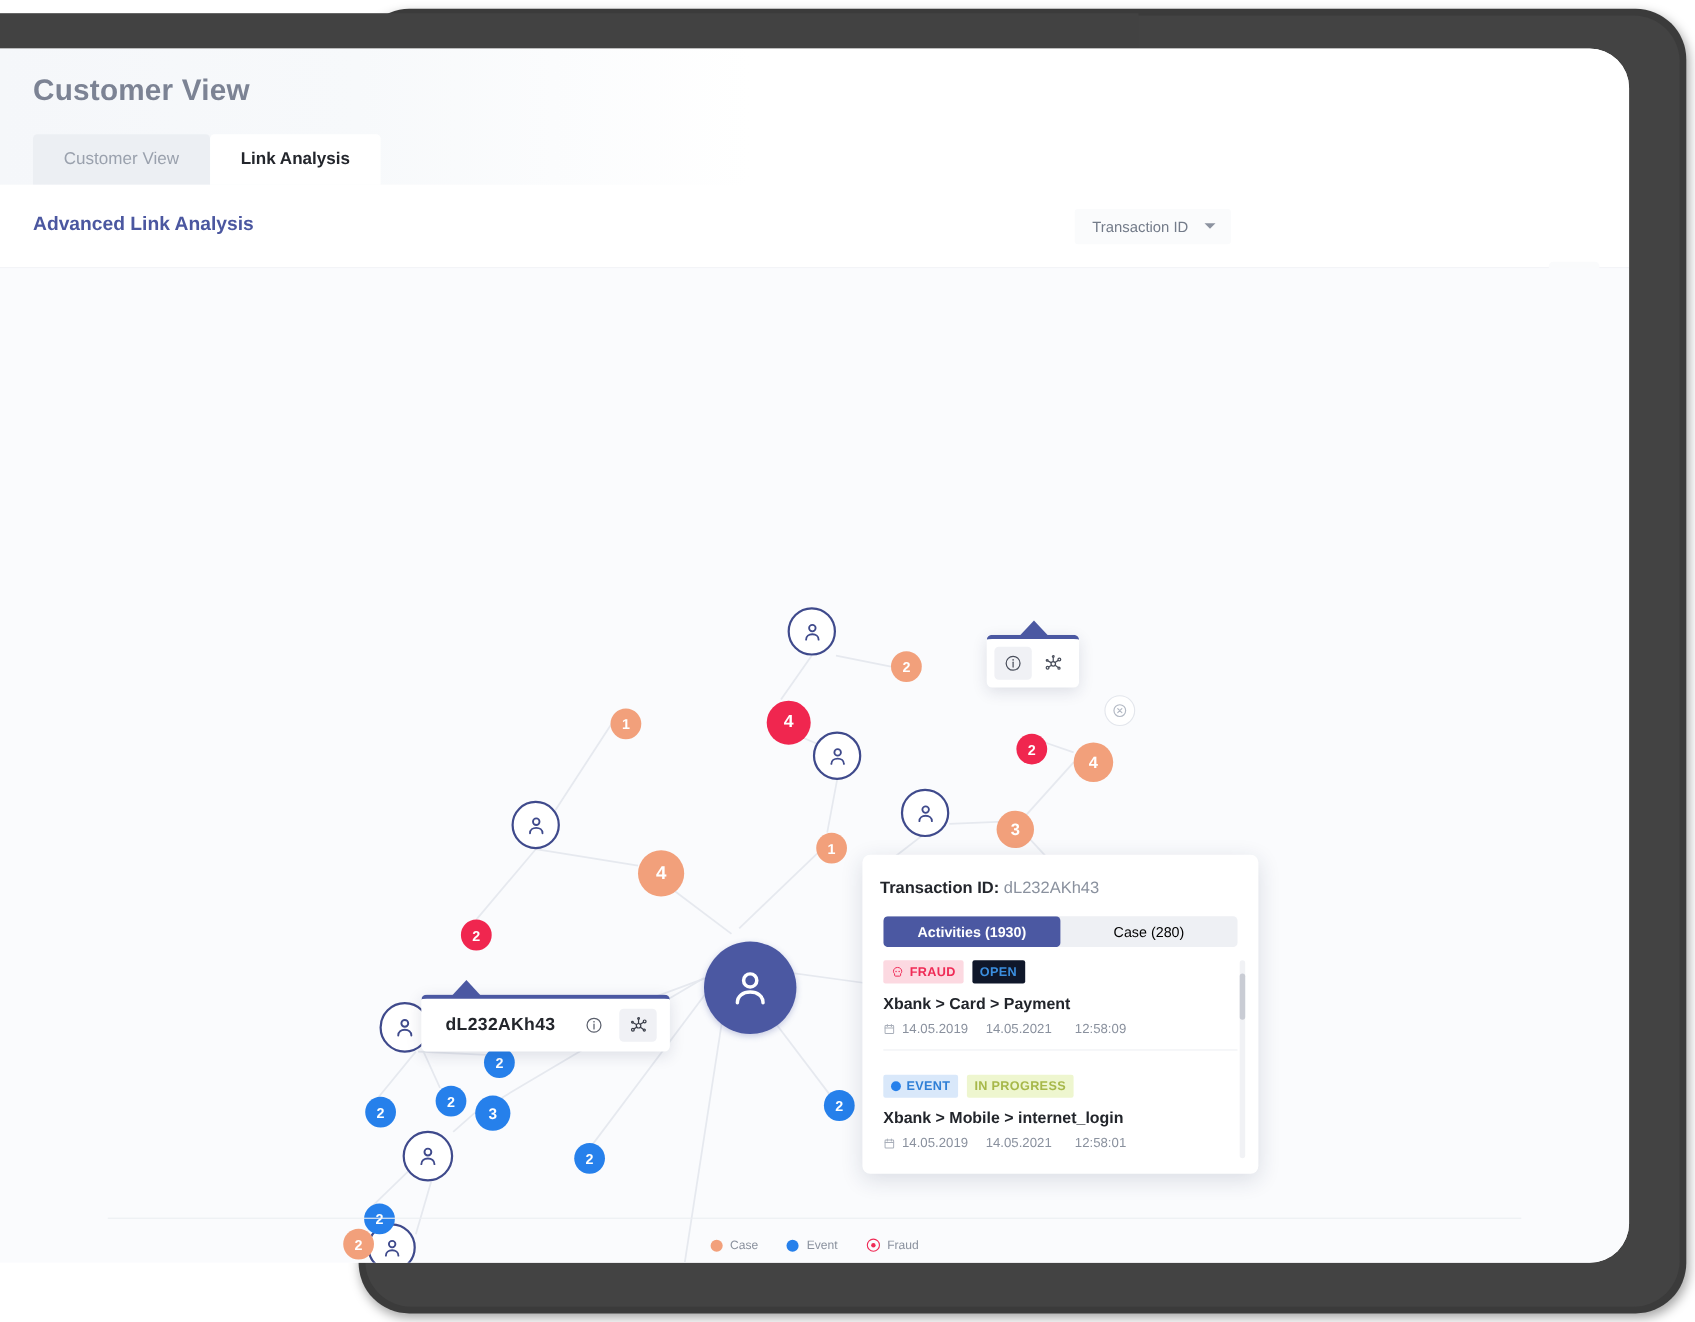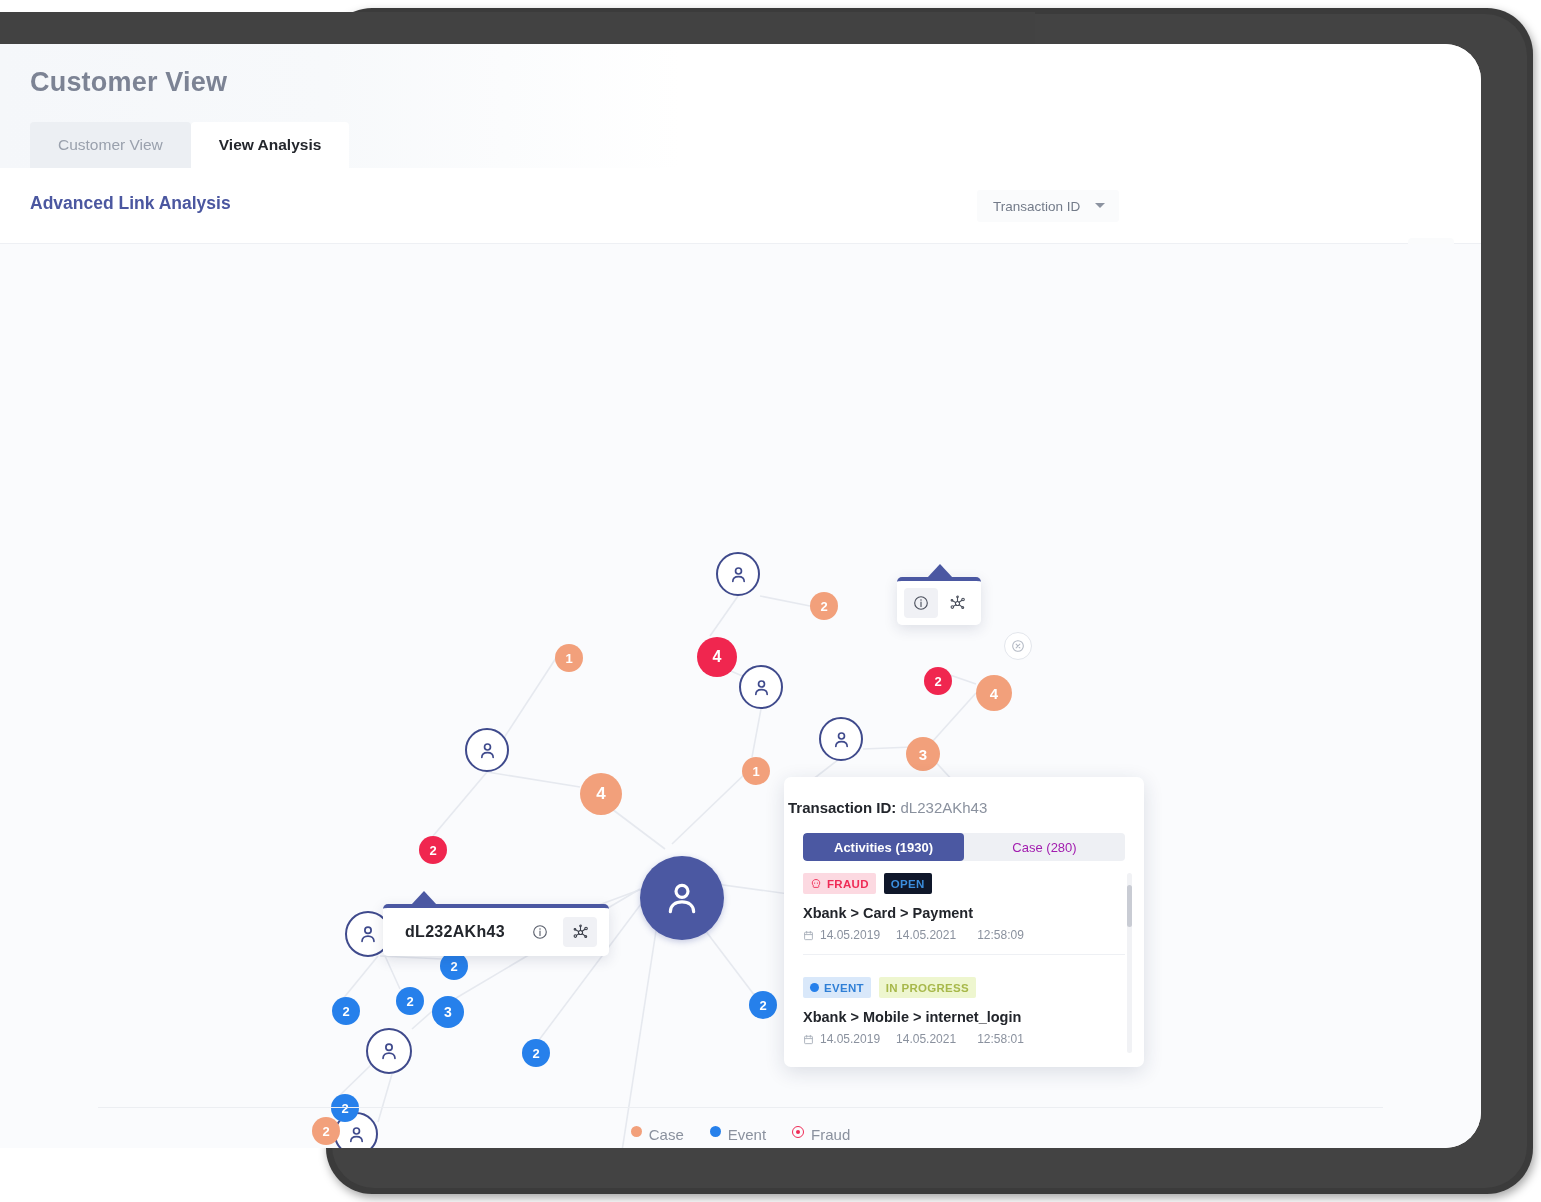--- a/index.html
+++ b/index.html
@@ -144,29 +144,29 @@
   }
   .icon-btn.sel { background:#f0f1f5; }
 
   
   #detail-card {
     position:absolute; left:784px; top:733px; width:360px; height:290px;
     background:#ffffff; border-radius:7px;
     box-shadow:0 5px 20px rgba(30,40,80,.14);
     overflow:hidden;
   }
-  #detail-title { position:absolute; left:4px; top:22px; font-size:15px; color:#8a919e; }
+  #detail-title { position:absolute; left:16px; top:22px; font-size:15px; color:#8a919e; }
   #detail-title b { color:#23262c; }
   #detail-tabs {
     position:absolute; left:19px; top:56px; width:322px; height:28px;
     background:#eef0f4; border-radius:4px; display:flex; overflow:hidden;
   }
   .dtab {
     flex:1; display:flex; align-items:center; justify-content:center;
-    font-size:13px; cursor:pointer; color:#a21caf;
+    font-size:13px; cursor:pointer; color:#000000;
   }
   .dtab.active { background:#4b58a2; color:#ffffff; font-weight:bold; border-radius:4px; }
   #activity-list { position:absolute; left:19px; top:96px; width:322px; height:180px; }
   .act-row { position:relative; padding-bottom:10px; }
   .act-tags { display:flex; gap:8px; align-items:center; height:21px; }
   .tag {
     height:21px; display:flex; align-items:center; gap:5px;
     padding:0 7px; border-radius:2px; font-size:11.5px; font-weight:bold; letter-spacing:.3px;
   }
   .tag.fraud { background:#fcd9e1; color:#ef2b56; }
@@ -187,42 +187,42 @@
     position:absolute; left:0; top:12px; width:5px; height:42px;
     background:#c9ccd4; border-radius:3px;
   }
 
   
   #legend-sep { position:absolute; left:98px; top:1063px; width:1285px; height:1px; background:#eceef2; }
   #legend {
     position:absolute; left:0; top:1082px; width:1481px;
     display:flex; justify-content:center; gap:26px;
   }
-  .lg { display:flex; align-items:flex-start; gap:7px; font-size:15px; color:#8a919e; }
+  .lg { display:flex; align-items:center; gap:7px; font-size:11px; color:#8a919e; }
   .lg-dot { width:11px; height:11px; border-radius:50%; }
   .lg-ring {
     width:12px; height:12px; border-radius:50%;
     border:1.6px solid #ef2b56; display:flex; align-items:center; justify-content:center;
   }
   .lg-ring i { width:4px; height:4px; border-radius:50%; background:#ef2b56; display:block; }
 </style>
 </head>
 <body>
 
 <div id="bezel"></div>
 <div id="bezel-inner"></div>
 <div id="bezel-top-bar"></div>
 
 <div id="screen">
 
   <div id="app-header">
     <div id="page-title">Customer View</div>
     <div id="tabs">
       <div class="tab inactive">Customer View</div>
-      <div class="tab active">View Analysis</div>
+      <div class="tab active">Link Analysis</div>
     </div>
   </div>
 
   <div id="toolbar">
     <div id="toolbar-title">Advanced Link Analysis</div>
 
     <div id="filter-select">
       <span class="lbl">Transaction ID</span>
       <span class="chev"></span>
     </div>

